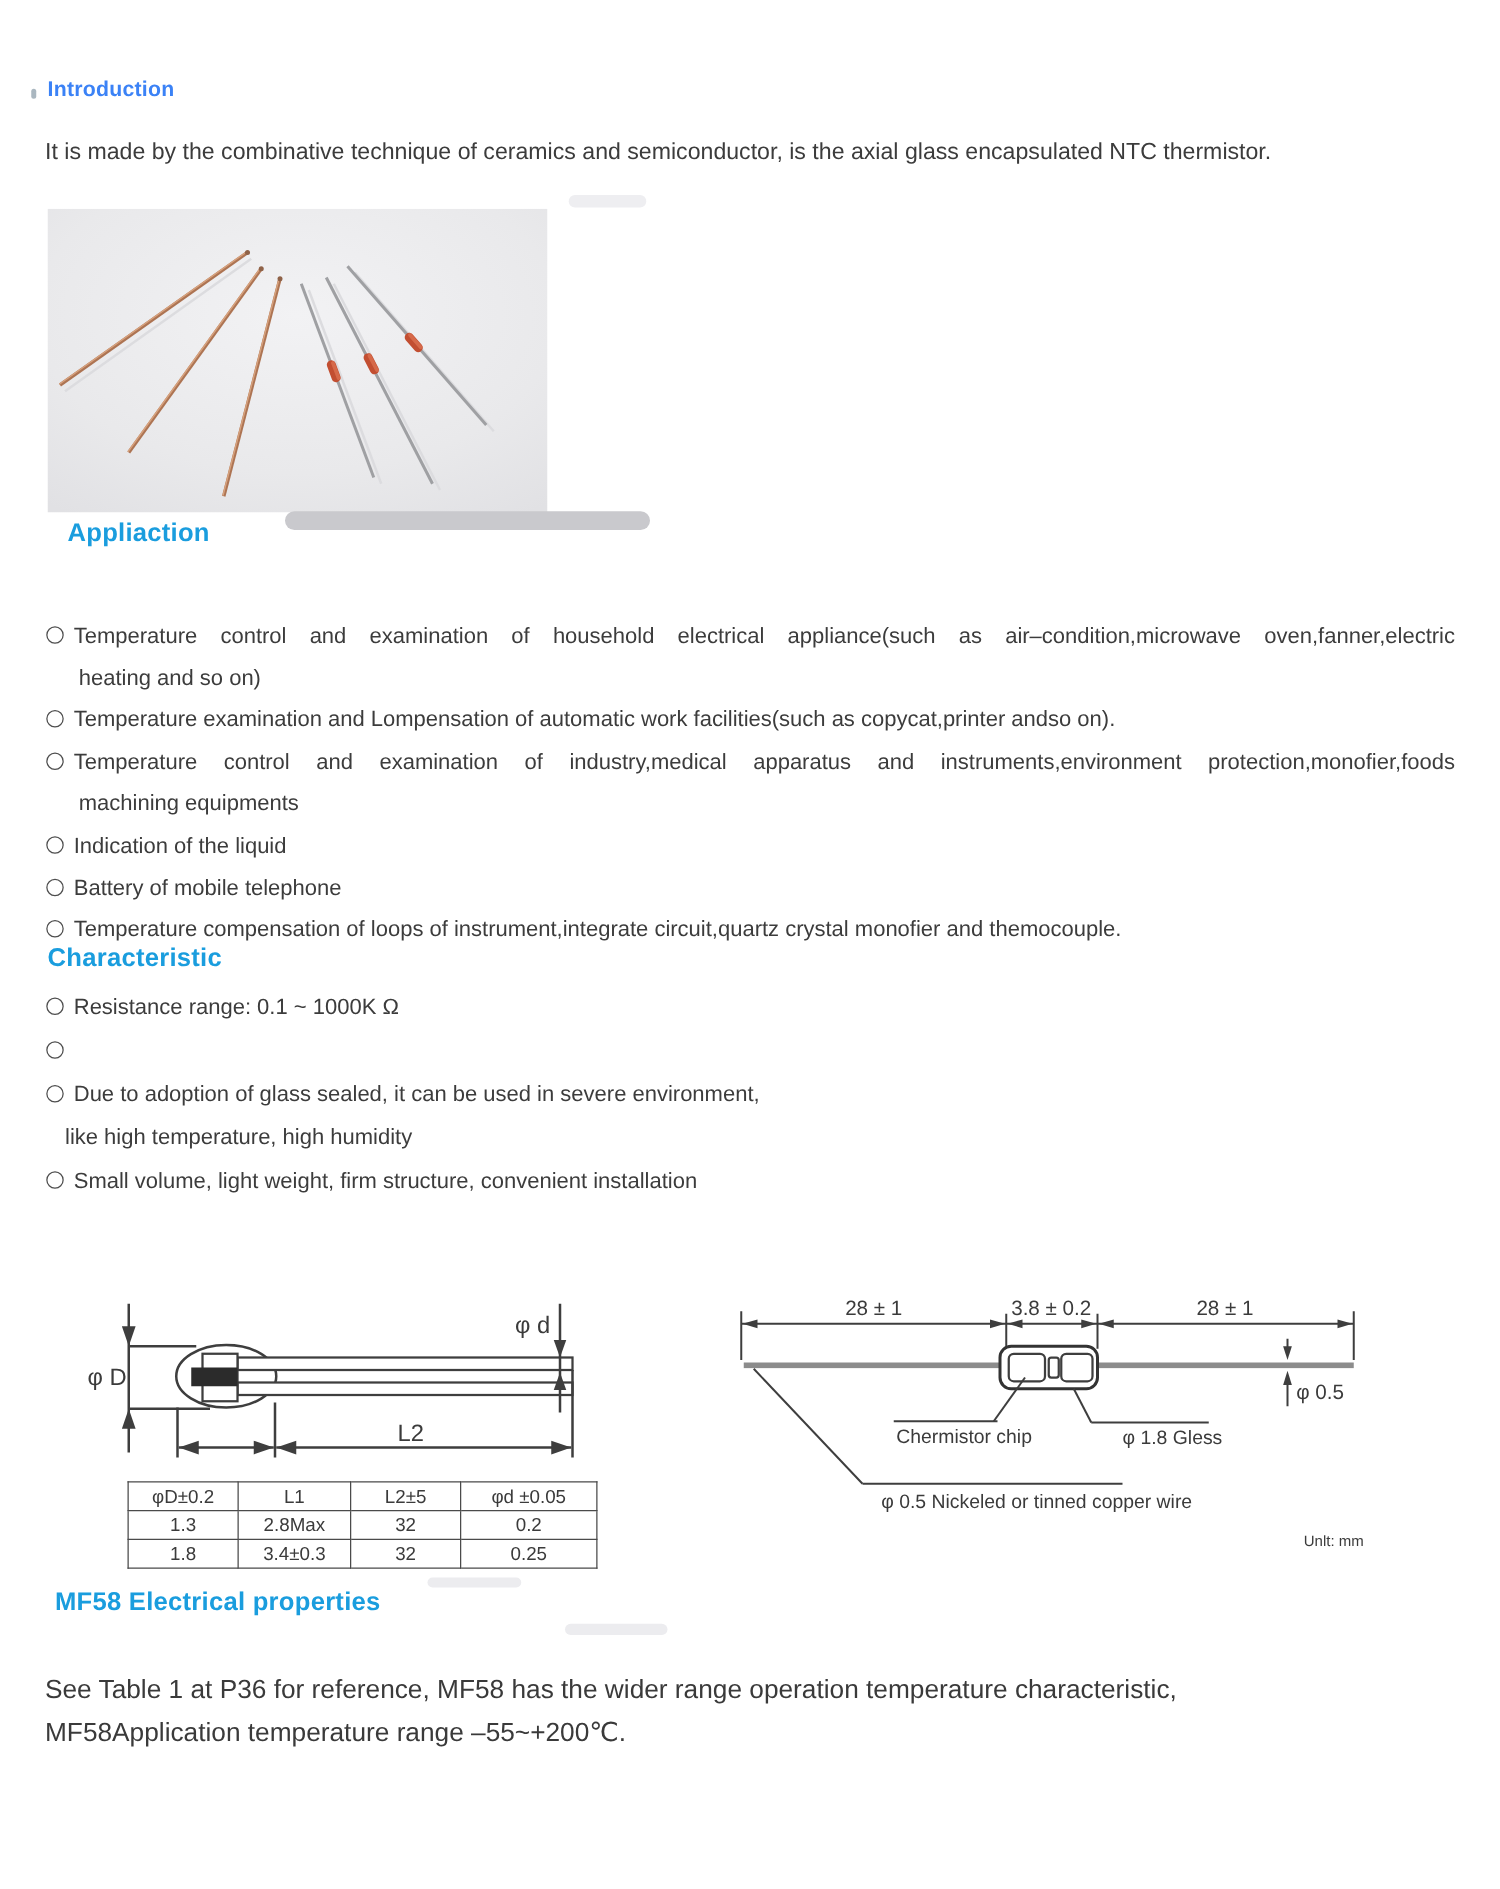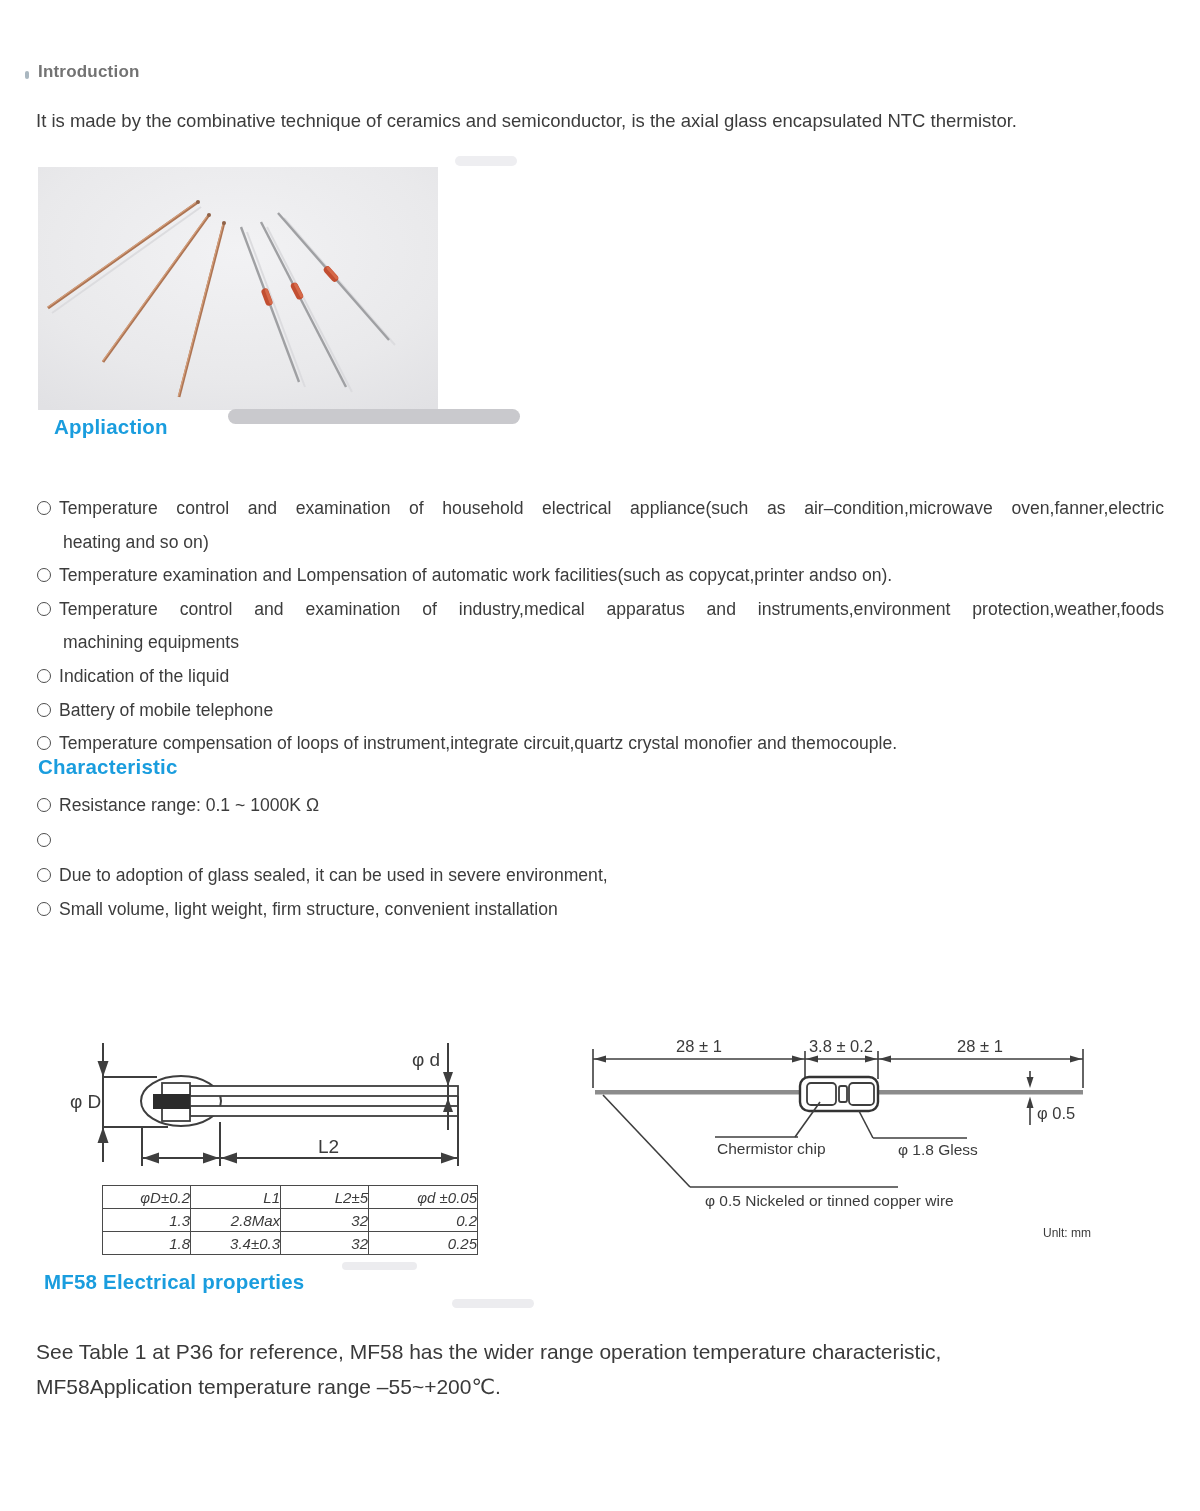--- a/index.html
+++ b/index.html
@@ -1,19 +1,19 @@
 <!DOCTYPE html>
 <html><head>
 <meta charset="utf-8">
 <style>
   html,body{margin:0;padding:0;background:#ffffff;}
   #canvas{position:relative;width:1200px;height:1511px;background:#ffffff;overflow:hidden;
           font-family:"Liberation Sans","DejaVu Sans",sans-serif;color:#3b3b3b;}
 
-  .h-intro{position:absolute;left:38px;top:62px;font-size:17px;font-weight:bold;color:#737373;letter-spacing:.2px;}
+  .h-intro{position:absolute;left:38px;top:62px;font-size:17px;font-weight:bold;color:#3b82f6;letter-spacing:.2px;}
   .intro-body{position:absolute;left:36px;top:110px;font-size:18.5px;color:#3c3c3c;white-space:nowrap;}
 
   .photo{position:absolute;left:38px;top:167px;width:400px;height:243px;}
 
   .artifact{position:absolute;border-radius:8px;}
   .a-dot{left:25px;top:71px;width:4px;height:8px;background:#aab7c0;border-radius:2px;}
   .a-bar{left:228px;top:409px;width:292px;height:15px;background:#c9c9cd;}
   .a-sm1{left:455px;top:156px;width:62px;height:10px;background:#eeeef1;}
   .a-sm2{left:342px;top:1262px;width:75px;height:8px;background:#ececef;}
   .a-sm3{left:452px;top:1299px;width:82px;height:9px;background:#ececef;}
@@ -33,22 +33,22 @@
   .char-list .line.cont{padding-left:16px;}
   .ltext{display:block;font-size:17.6px;color:#3c3c3c;white-space:nowrap;}
   .line.fill .ltext{white-space:normal;text-align:justify;text-align-last:justify;}
 
   .drawing-left{position:absolute;left:60px;top:1030px;width:420px;height:150px;}
   .drawing-right{position:absolute;left:580px;top:1035px;width:540px;height:180px;}
   svg text{fill:#3b3b3b;font-family:"Liberation Sans","DejaVu Sans",sans-serif;}
 
   .dim-table{position:absolute;left:102px;top:1185px;width:375px;border-collapse:collapse;table-layout:fixed;
              font-size:15px;color:#3b3b3b;}
-  .dim-table th,.dim-table td{border:1.6px solid #4a4a4a;height:22px;text-align:right;vertical-align:middle;
-             font-weight:normal;padding:0;font-style:italic;}
+  .dim-table th,.dim-table td{border:1.6px solid #4a4a4a;height:22px;text-align:center;vertical-align:middle;
+             font-weight:normal;padding:0;}
 
   .unit{position:absolute;left:1043px;top:1226px;font-size:12px;color:#3b3b3b;}
   .elec-body{position:absolute;left:36px;top:1334px;font-size:21px;line-height:35px;color:#3a3a3a;white-space:pre-line;}
 </style>
 </head>
 <body>
 
 <div id="canvas">
 
   <div class="artifact a-dot"></div>
@@ -128,21 +128,21 @@
         <span class="ltext">heating and so on)</span>
       </div>
 
       <div class="line bullet">
         <span class="circ"></span>
         <span class="ltext">Temperature examination and Lompensation of automatic work facilities(such as copycat,printer andso on).</span>
       </div>
 
       <div class="line bullet fill">
         <span class="circ"></span>
-        <span class="ltext">Temperature control and examination of industry,medical apparatus and instruments,environment protection,weather,foods</span>
+        <span class="ltext">Temperature control and examination of industry,medical apparatus and instruments,environment protection,monofier,foods</span>
       </div>
 
       <div class="line cont">
 
         <span class="ltext">machining equipments</span>
       </div>
 
       <div class="line bullet">
         <span class="circ"></span>
         <span class="ltext">Indication of the liquid</span>
@@ -170,20 +170,24 @@
 
       <div class="line bullet">
         <span class="circ"></span>
       </div>
 
       <div class="line bullet">
         <span class="circ"></span>
         <span class="ltext">Due to adoption of glass sealed, it can be used in severe environment,</span>
       </div>
 
+      <div class="line cont">
+
+        <span class="ltext">like high temperature, high humidity</span>
+      </div>
 
       <div class="line bullet">
         <span class="circ"></span>
         <span class="ltext">Small volume, light weight, firm structure, convenient installation</span>
       </div>
     </div>
 
   <svg class="drawing-left" viewBox="0 0 420 150">
     <g stroke="#3e3e3e" stroke-width="2" fill="none">
       <line x1="43" y1="13" x2="43" y2="132"></line>

